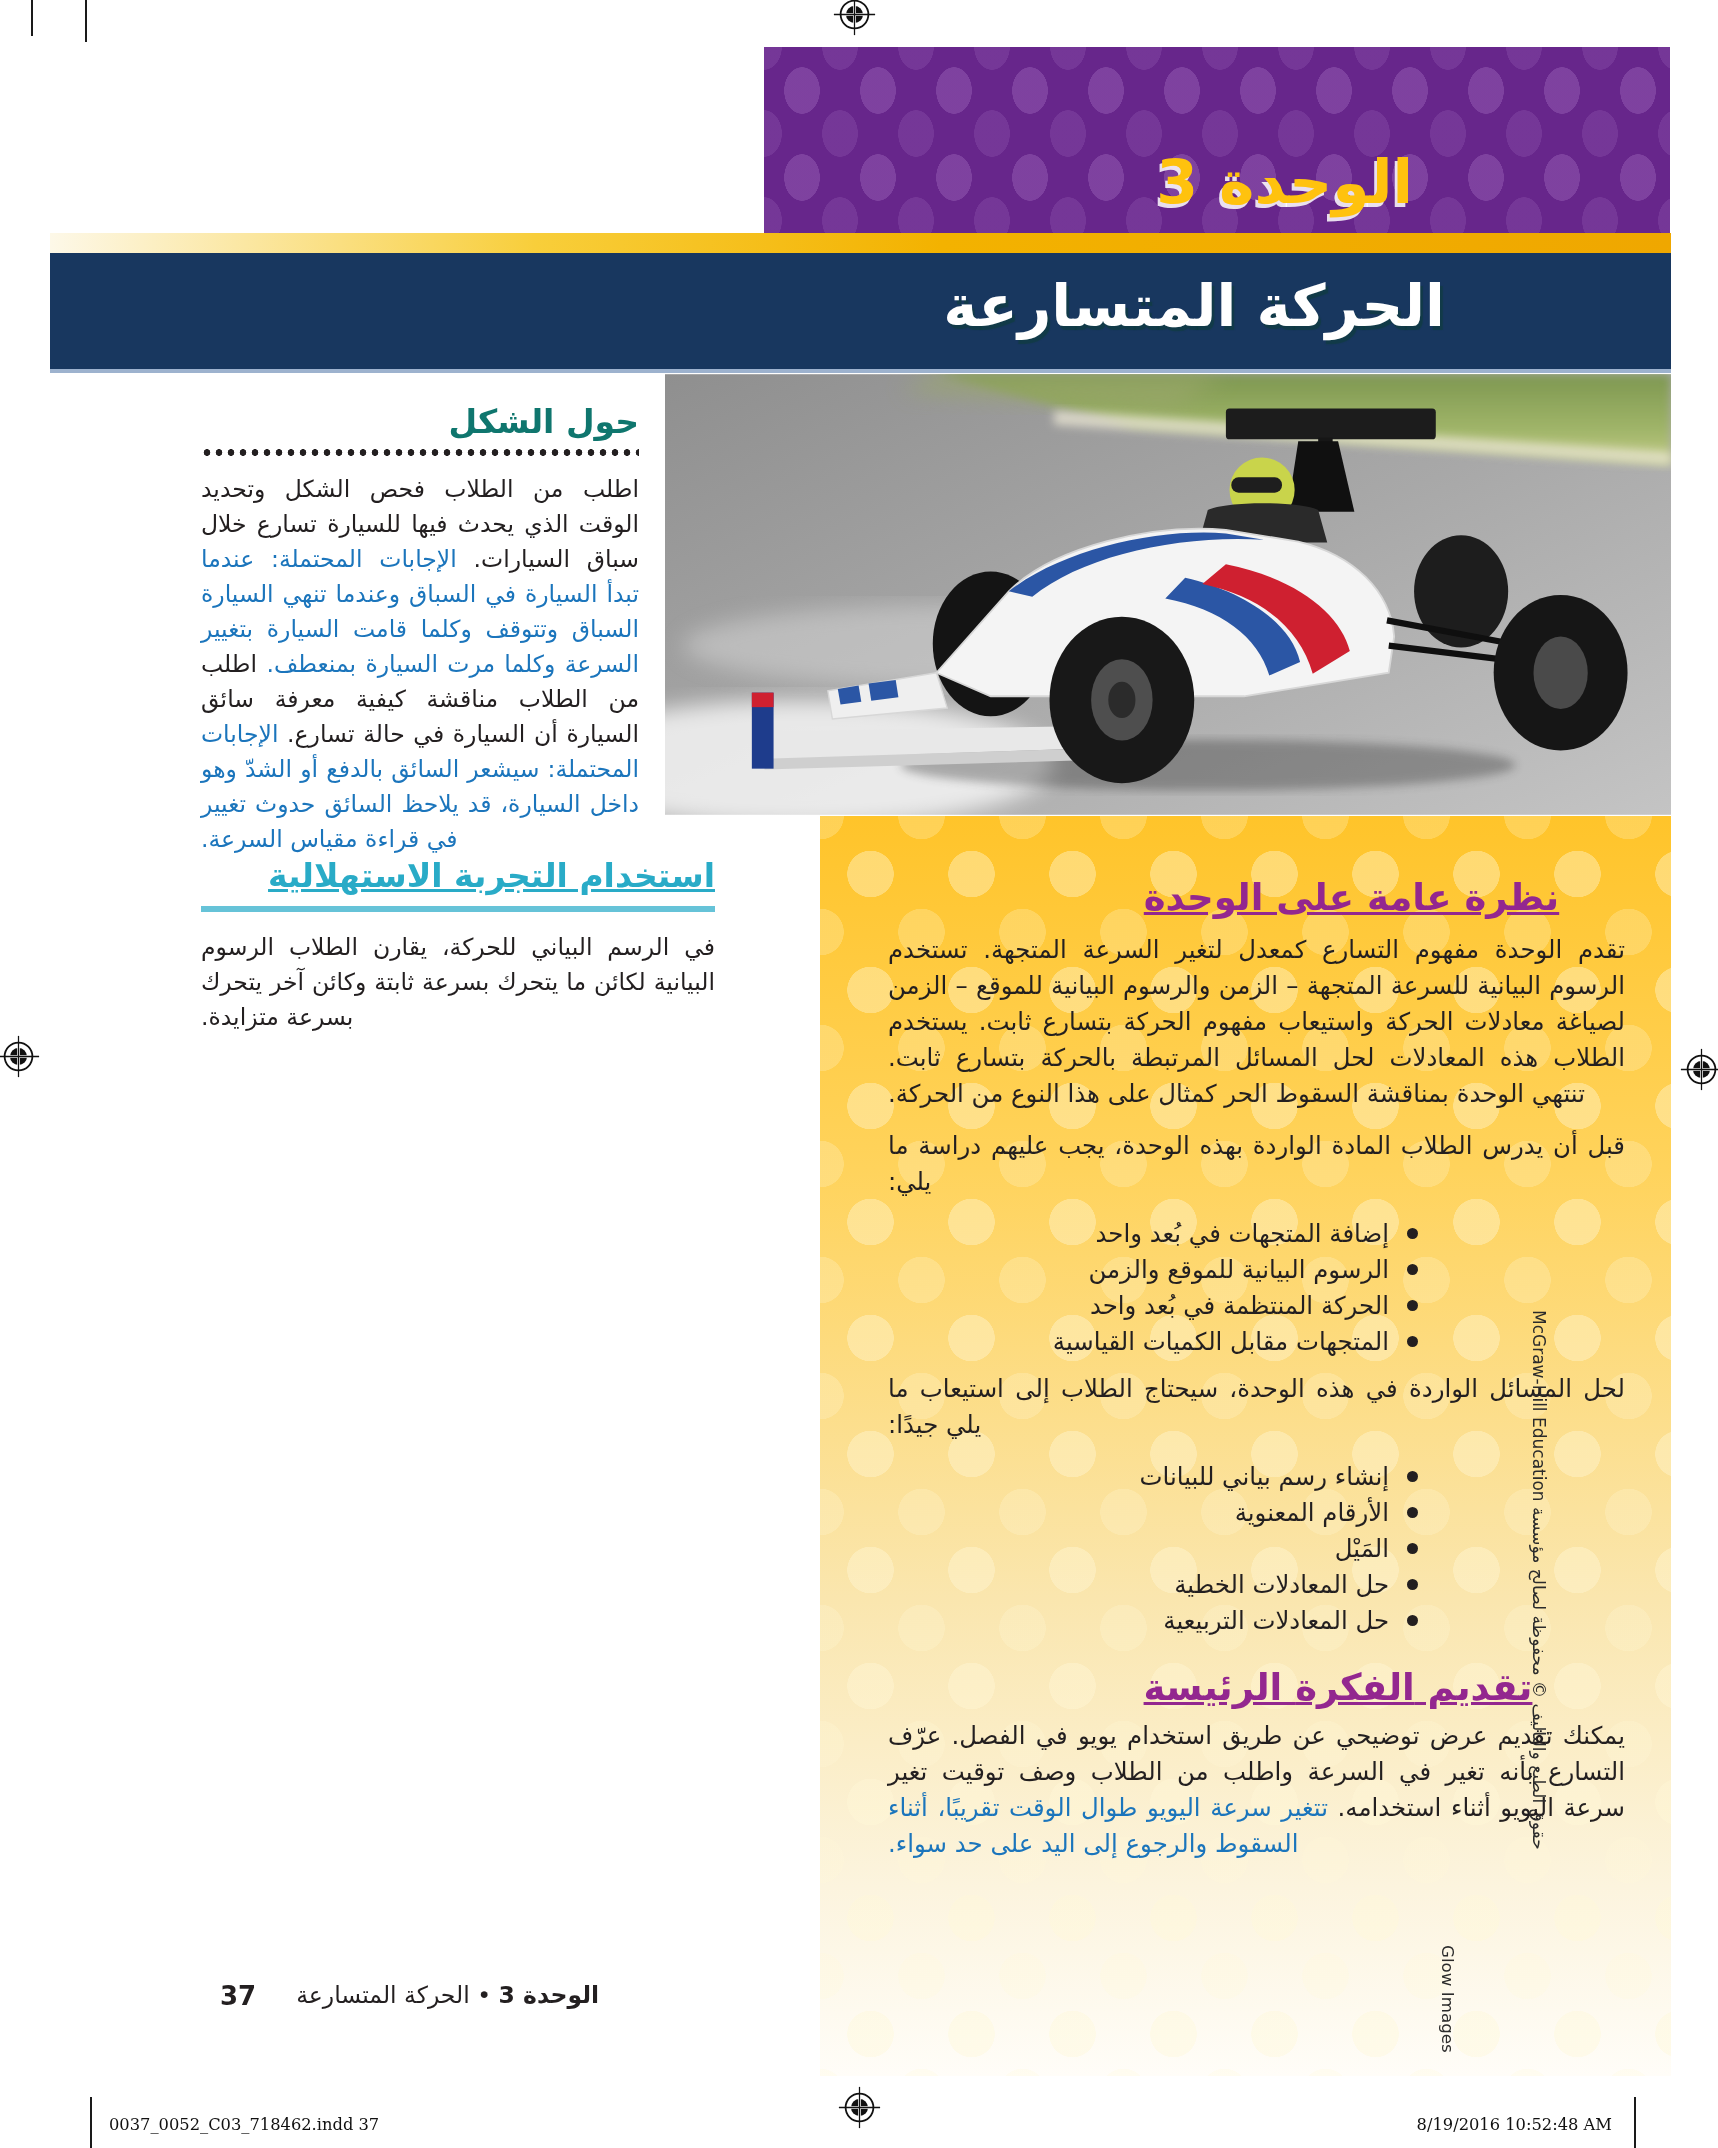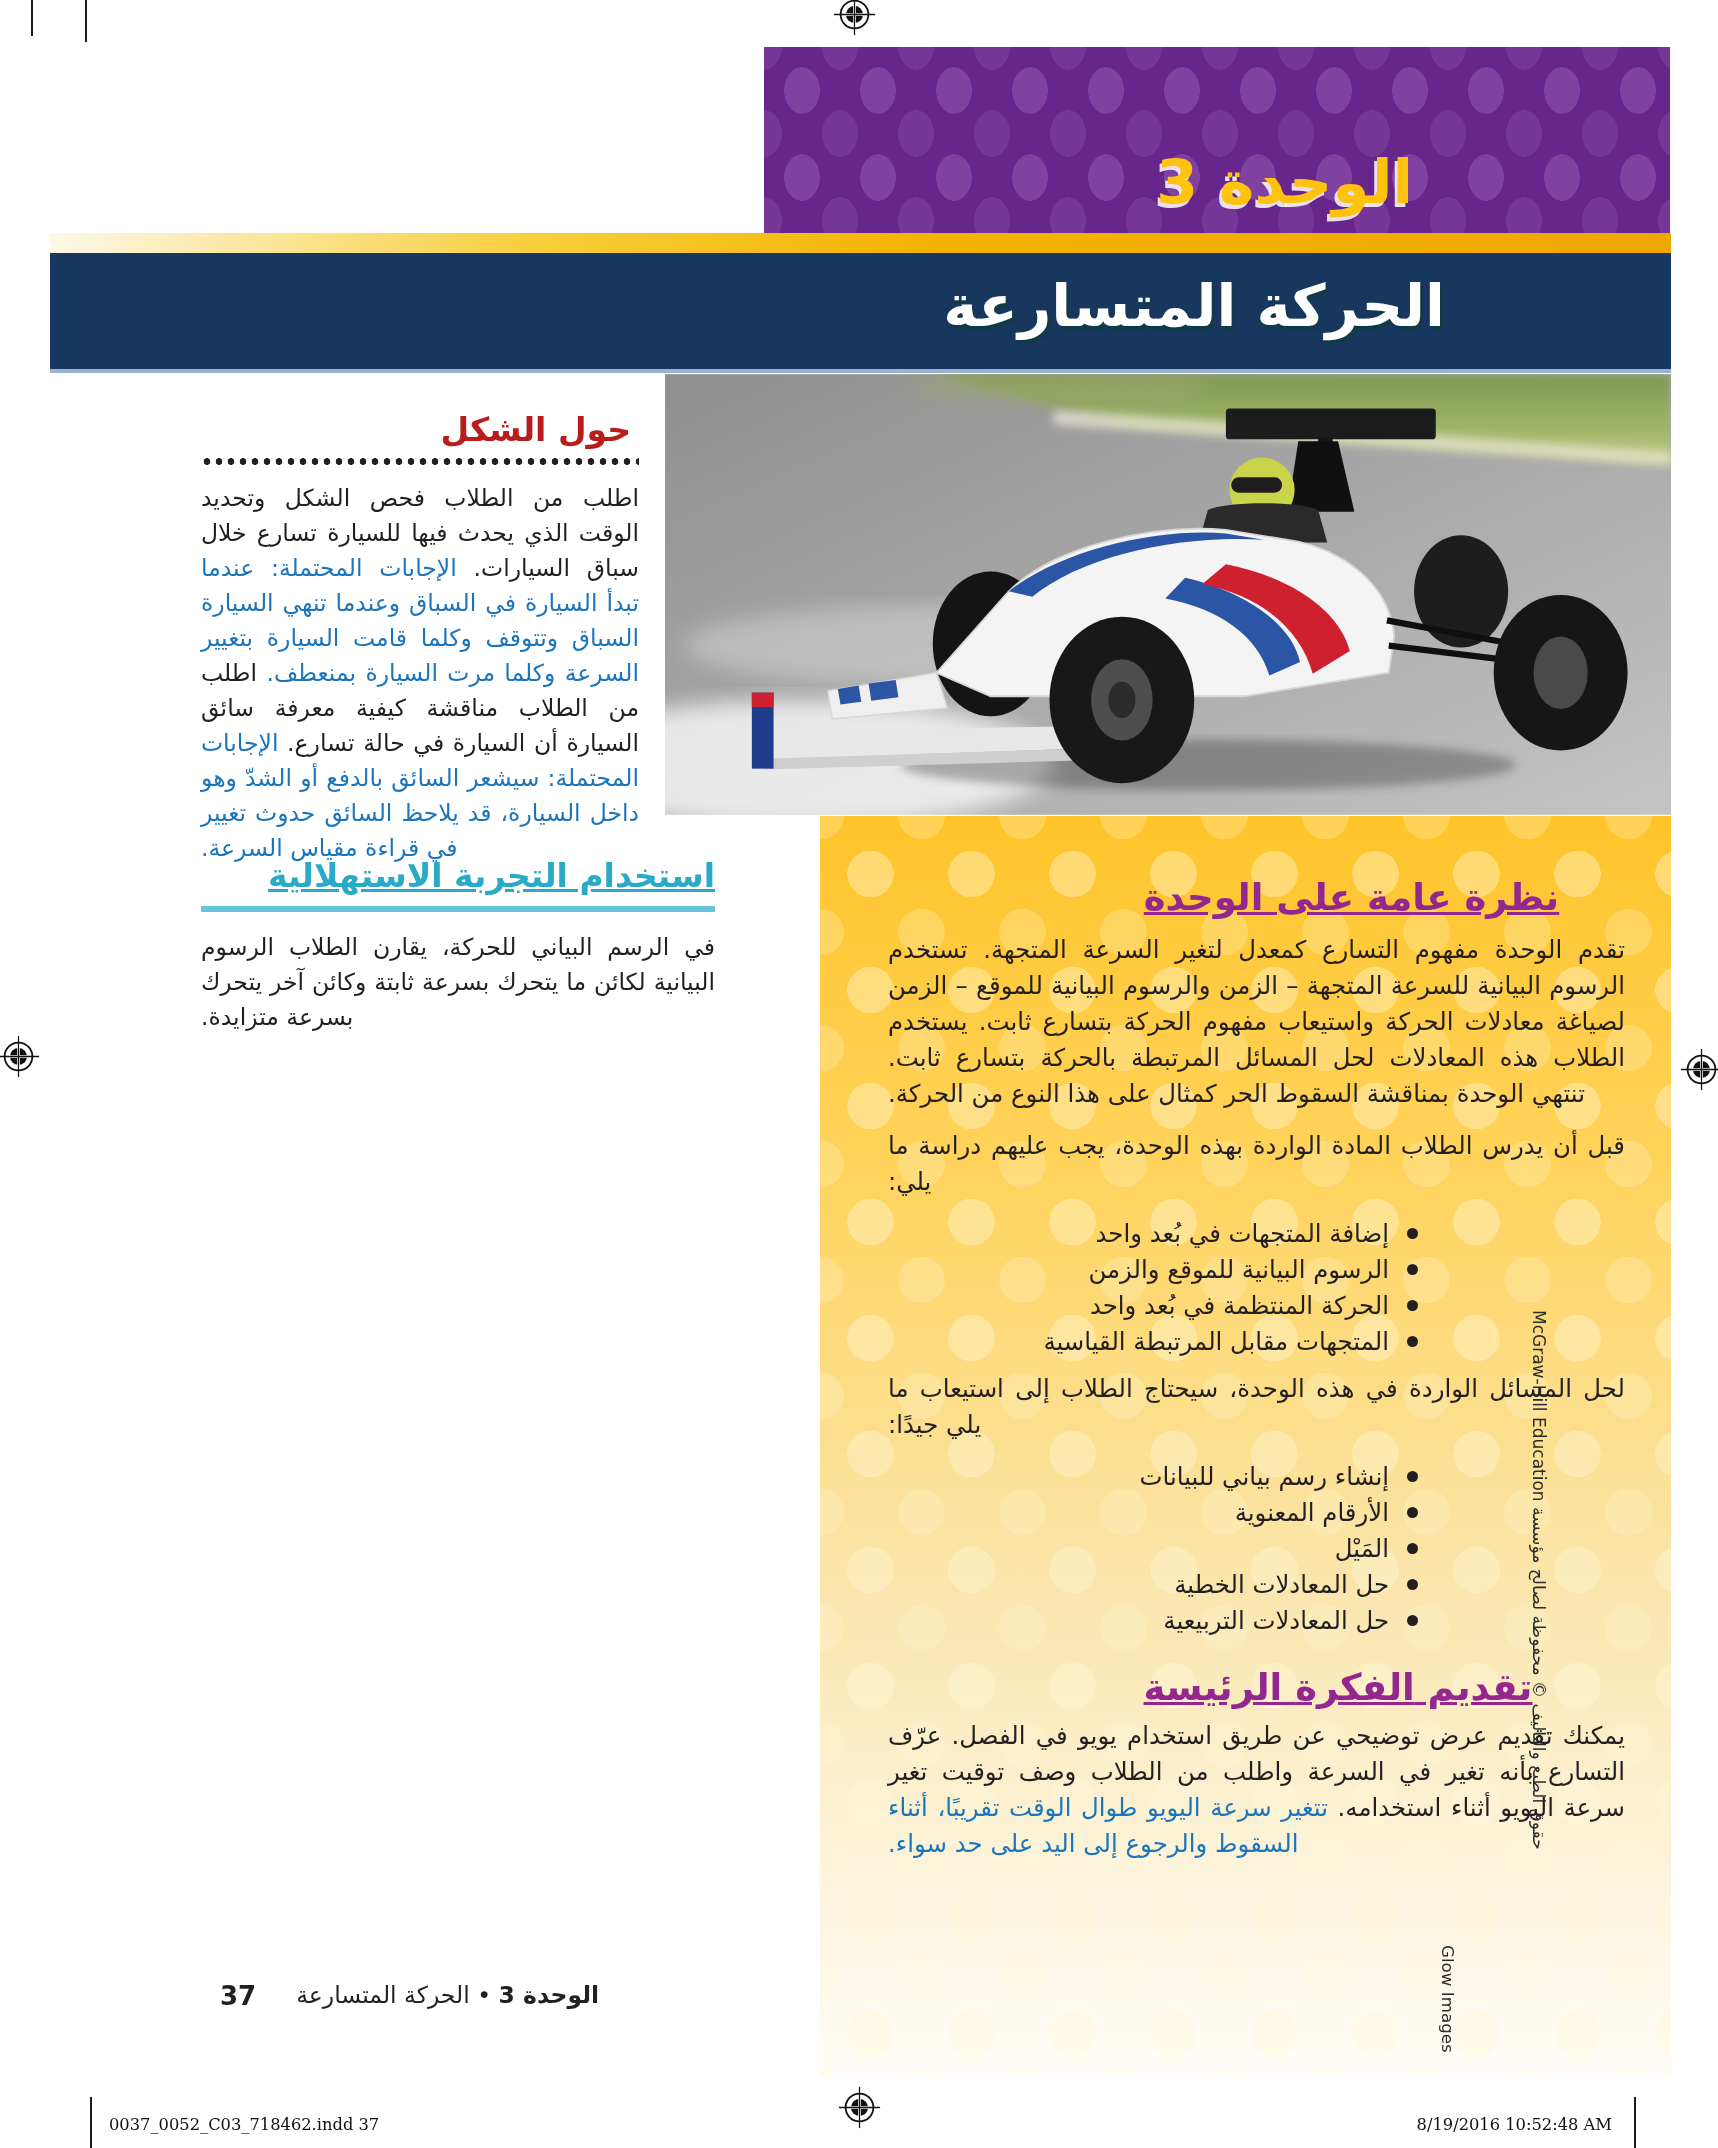--- a/index.html
+++ b/index.html
@@ -25,21 +25,21 @@
     background:#18375F;border-bottom:4.5px solid #9DB2CE;}
   .unit-title{position:absolute;right:226px;top:46%;transform:translateY(-50%);
     font-size:58px;font-weight:bold;color:#ffffff;direction:rtl;
     text-shadow:2.7px 3.6px 0.9px rgba(12,62,52,.55);}
 
   
   .photo{position:absolute;left:665px;top:374px;width:1006px;height:441px;display:block;}
 
   
   .about{position:absolute;left:201px;top:402px;width:438px;direction:rtl;}
-  .about-h{font-size:33px;font-weight:bold;color:#b91c1c;margin:8px;text-align:right;}
+  .about-h{font-size:33px;font-weight:bold;color:#0f766e;margin:0;text-align:right;}
   .dotted{height:9px;margin-top:7.2px;
     background-image:radial-gradient(circle at 50% 50%, #231F20 3.1px, transparent 3.6px);
     background-size:12px 9px;background-repeat:repeat-x;}
   .about-p{margin:14.5px 0 0;font-size:23.5px;line-height:35px;text-align:justify;text-align-last:left;}
   .ans{color:#1B75BC;}
 
   .introlab{position:absolute;left:201px;top:856px;width:514px;direction:rtl;}
   .introlab-h{font-size:33px;font-weight:bold;color:#29ABC7;margin:0;text-align:right;white-space:nowrap;text-decoration:underline;}
   .introlab-rule{height:6.3px;background:#66C3D8;margin-top:11px;}
   .introlab-p{margin:18px 0 0;font-size:23.5px;line-height:35px;text-align:justify;text-align-last:left;}
@@ -200,21 +200,21 @@
   </section>
 
   <section class="panel">
     <h2 class="panel-h h-overview">نظرة عامة على الوحدة</h2>
     <p class="panel-p pp1">تقدم الوحدة مفهوم التسارع كمعدل لتغير السرعة المتجهة. تستخدم الرسوم البيانية للسرعة المتجهة – الزمن والرسوم البيانية للموقع – الزمن لصياغة معادلات الحركة واستيعاب مفهوم الحركة بتسارع ثابت. يستخدم الطلاب هذه المعادلات لحل المسائل المرتبطة بالحركة بتسارع ثابت. تنتهي الوحدة بمناقشة السقوط الحر كمثال على هذا النوع من الحركة.</p>
     <p class="panel-p pp2">قبل أن يدرس الطلاب المادة الواردة بهذه الوحدة، يجب عليهم دراسة ما يلي:</p>
     <ul class="panel-list">
       <li>إضافة المتجهات في بُعد واحد</li>
       <li>الرسوم البيانية للموقع والزمن</li>
       <li>الحركة المنتظمة في بُعد واحد</li>
-      <li>المتجهات مقابل المرتبطة القياسية</li>
+      <li>المتجهات مقابل الكميات القياسية</li>
     </ul>
     <p class="panel-p pp3">لحل المسائل الواردة في هذه الوحدة، سيحتاج الطلاب إلى استيعاب ما يلي جيدًا:</p>
     <ul class="panel-list">
       <li>إنشاء رسم بياني للبيانات</li>
       <li>الأرقام المعنوية</li>
       <li>المَيْل</li>
       <li>حل المعادلات الخطية</li>
       <li>حل المعادلات التربيعية</li>
     </ul>
     <h2 class="panel-h h-mainidea"><span>تقديم </span><span class="heavy">الفكرة</span><span> الرئيسة</span></h2>

